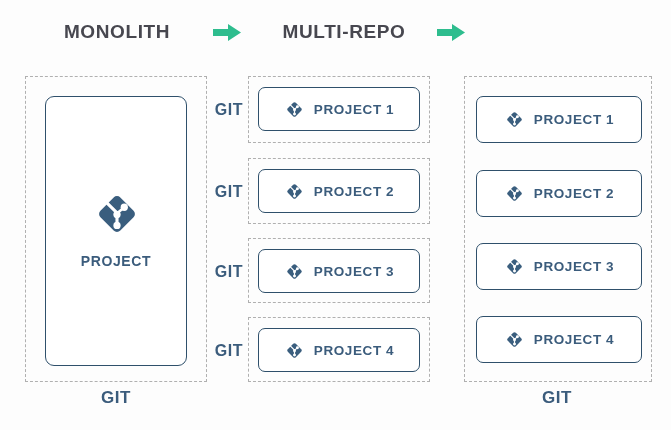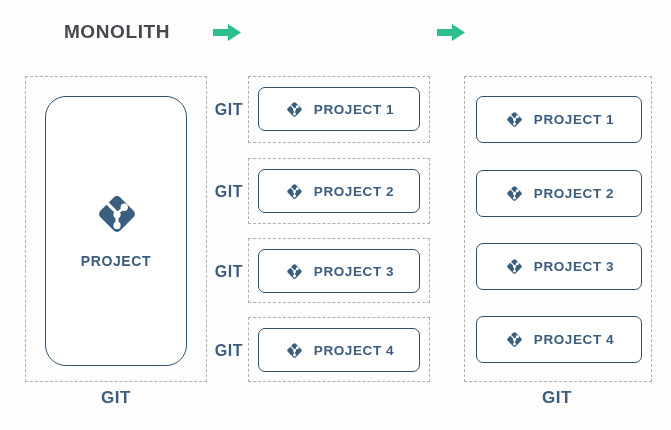--- a/index.html
+++ b/index.html
@@ -64,26 +64,27 @@
         <circle cx="50" cy="72" r="7" fill="#ffffff"></circle>
       </g>
       <polygon id="block-arrow" points="0,5 15,5 15,0 28,8.5 15,17 15,12 0,12" fill="#2ebd8e"></polygon>
     </defs>
   </svg>
 
   <div class="stage-title" style="left:117px">MONOLITH</div>
   <svg class="head-arrow" style="left:213px" width="28" height="17" viewBox="0 0 28 17">
       <use href="#block-arrow"></use>
     </svg>
+  <div class="stage-title" style="left:344px">MULTI-REPO</div>
   <svg class="head-arrow" style="left:437px" width="28" height="17" viewBox="0 0 28 17">
       <use href="#block-arrow"></use>
     </svg>
 
   <div class="dashed-box" style="left:25px; top:76px; width:182px; height:306px;"></div>
-  <div class="solid-card" style="left:45px; top:96px; width:142px; height:270px; border-radius:21px;">
+  <div class="solid-card" style="left:45px; top:96px; width:142px; height:270px; border-radius:9px;">
     <svg class="icon-lg" style="left:45px; top:91px;" viewBox="0 0 100 100">
         <use href="#git-logo"></use>
       </svg>
     <div class="project-word" style="top:156px">PROJECT</div>
   </div>
   <div class="git-caption" style="left:116px; top:388px;">GIT</div>
 
   <div class="git-side-label" style="left:203px; top:101px;">GIT</div>
   <div class="dashed-box" style="left:248px; top:76px; width:182px; height:67px;"></div>
   <div class="solid-card pill" style="left:258px; top:87px; width:162px; height:44px;">

